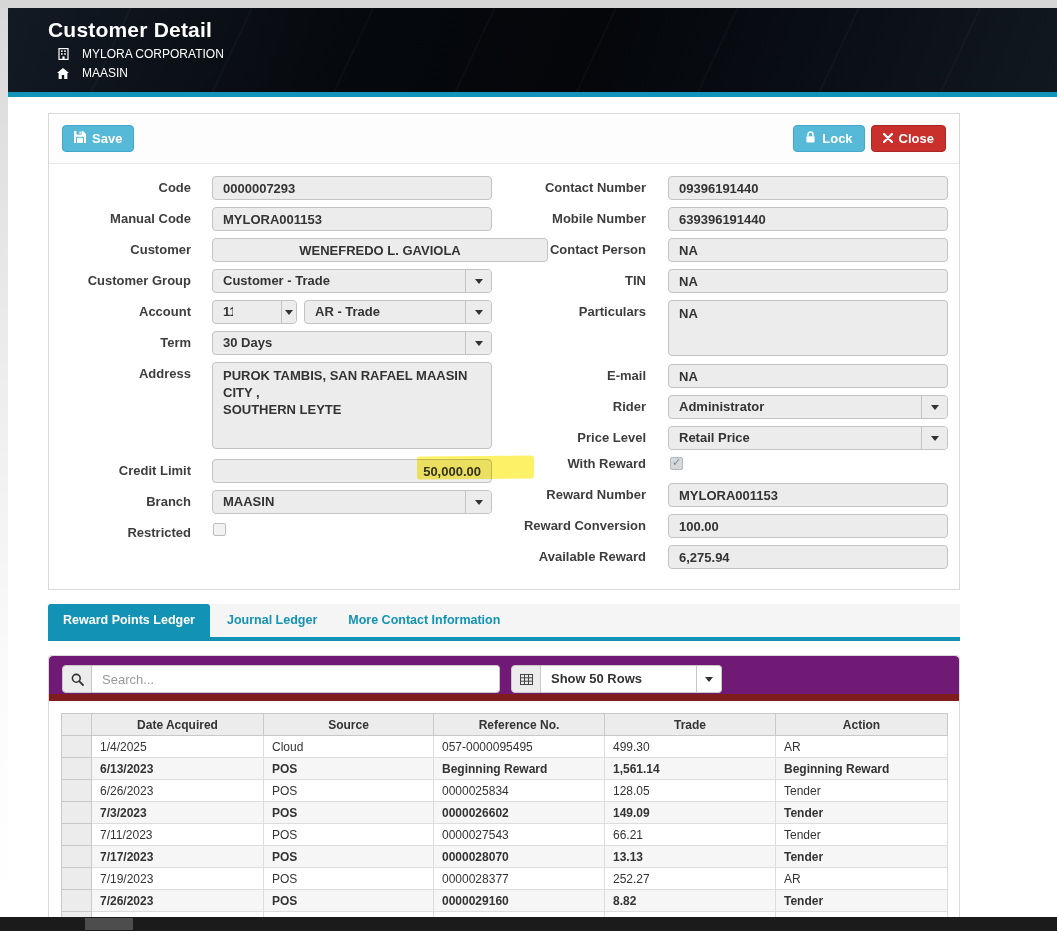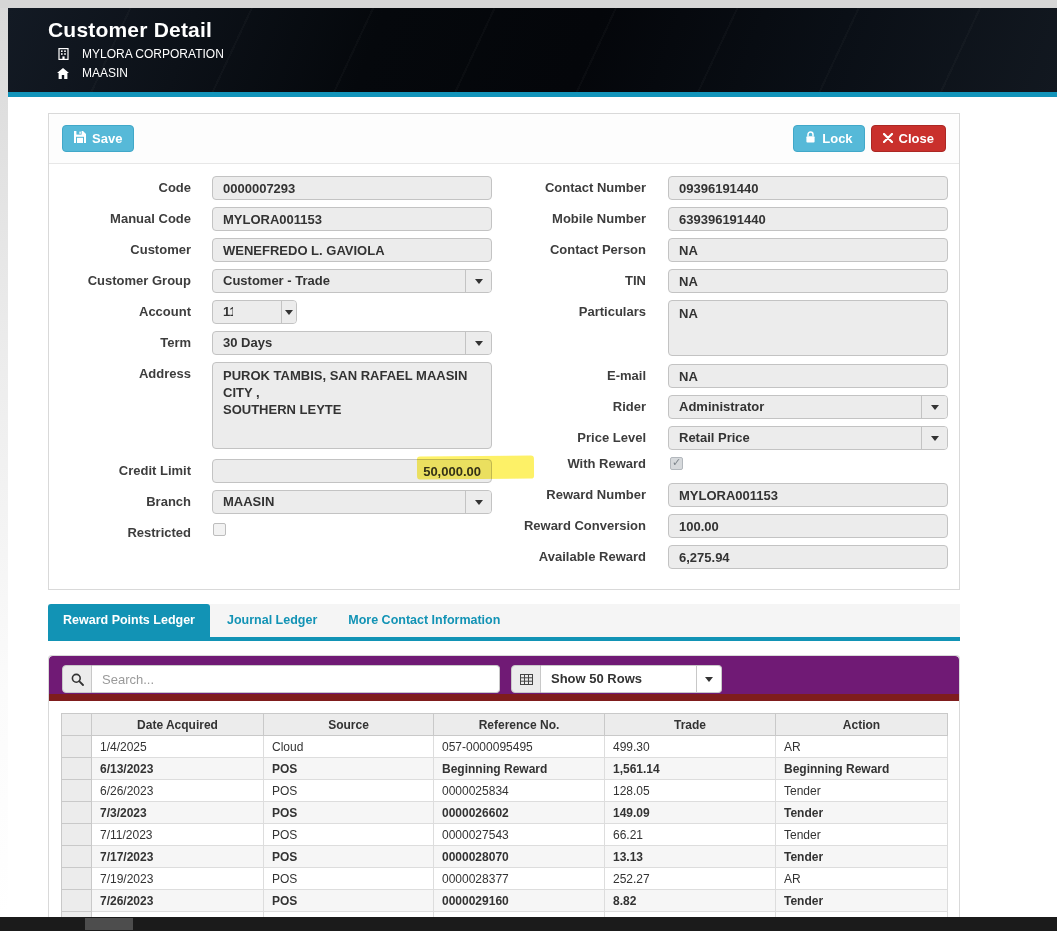--- a/index.html
+++ b/index.html
@@ -155,33 +155,39 @@
       </div>
     </div>
 
     <label class="flabel lcol" style="top:62px">Code</label>
     <input class="finput" style="left: 163px; top: 62px; width: 280px;" readonly="" value="0000007293">
 
     <label class="flabel lcol" style="top:93px">Manual Code</label>
     <input class="finput" style="left: 163px; top: 93px; width: 280px;" readonly="" value="MYLORA001153">
 
     <label class="flabel lcol" style="top:124px">Customer</label>
-    <input class="finput" style="left: 163px; top: 124px; width: 280px;" readonly="" value="WENEFREDO L. GAVIOLA">
+    <input class="finput" style="left: 163px; top: 124px; width: 336px; text-align: center;" readonly="" value="WENEFREDO L. GAVIOLA">
 
     <label class="flabel lcol" style="top:155px">Customer Group</label>
     <div class="fselect" style="left:163px;top:155px;width:280px">
       <span class="fsel-text">Customer - Trade</span>
       <span class="fsel-btn">
           <i class="caret"></i>
         </span>
     </div>
 
     <label class="flabel lcol" style="top:186px">Account</label>
     <div class="fselect" style="left:163px;top:186px;width:85px">
       <span class="fsel-text">11138</span>
+      <span class="fsel-btn">
+          <i class="caret"></i>
+        </span>
+    </div>
+    <div class="fselect" style="left:255px;top:186px;width:188px">
+      <span class="fsel-text">AR - Trade</span>
       <span class="fsel-btn">
           <i class="caret"></i>
         </span>
     </div>
 
     <label class="flabel lcol" style="top:217px">Term</label>
     <div class="fselect" style="left:163px;top:217px;width:280px">
       <span class="fsel-text">30 Days</span>
       <span class="fsel-btn">
           <i class="caret"></i>

